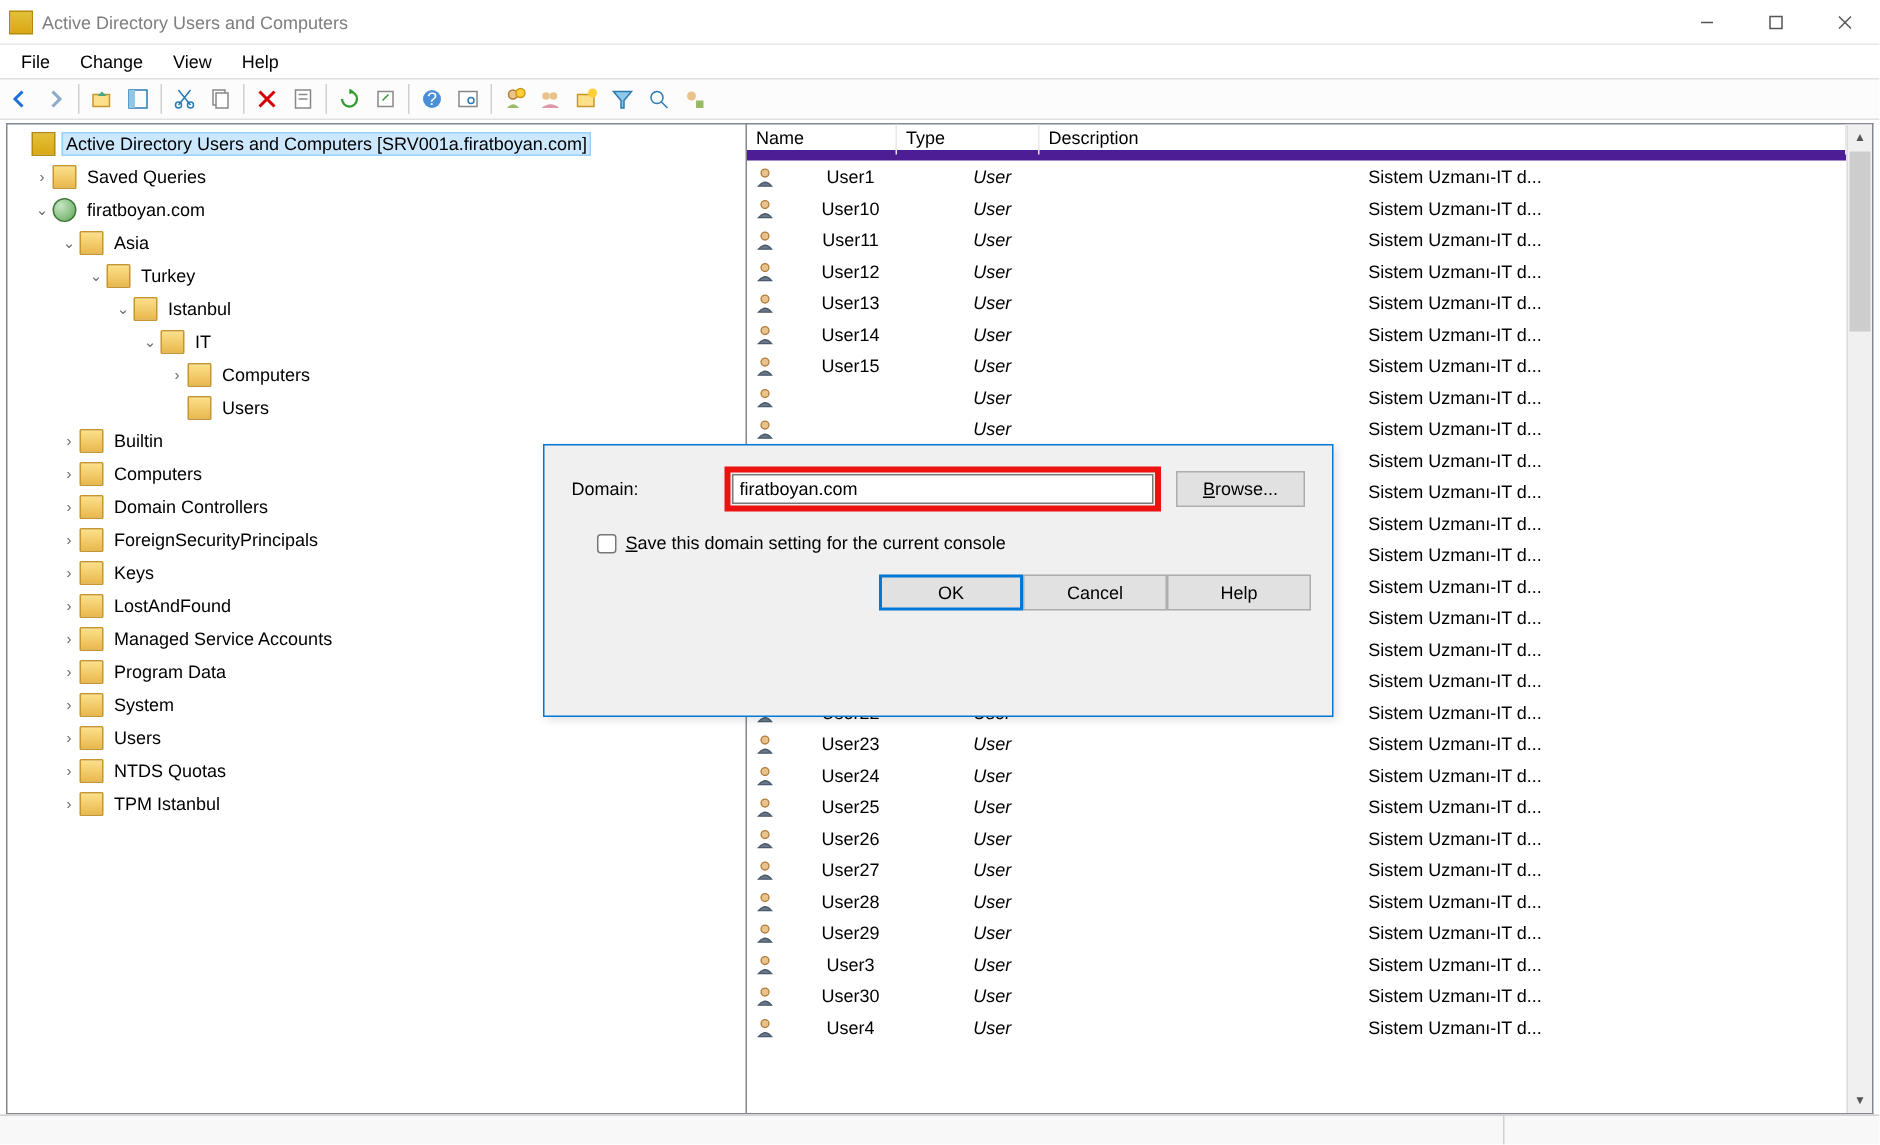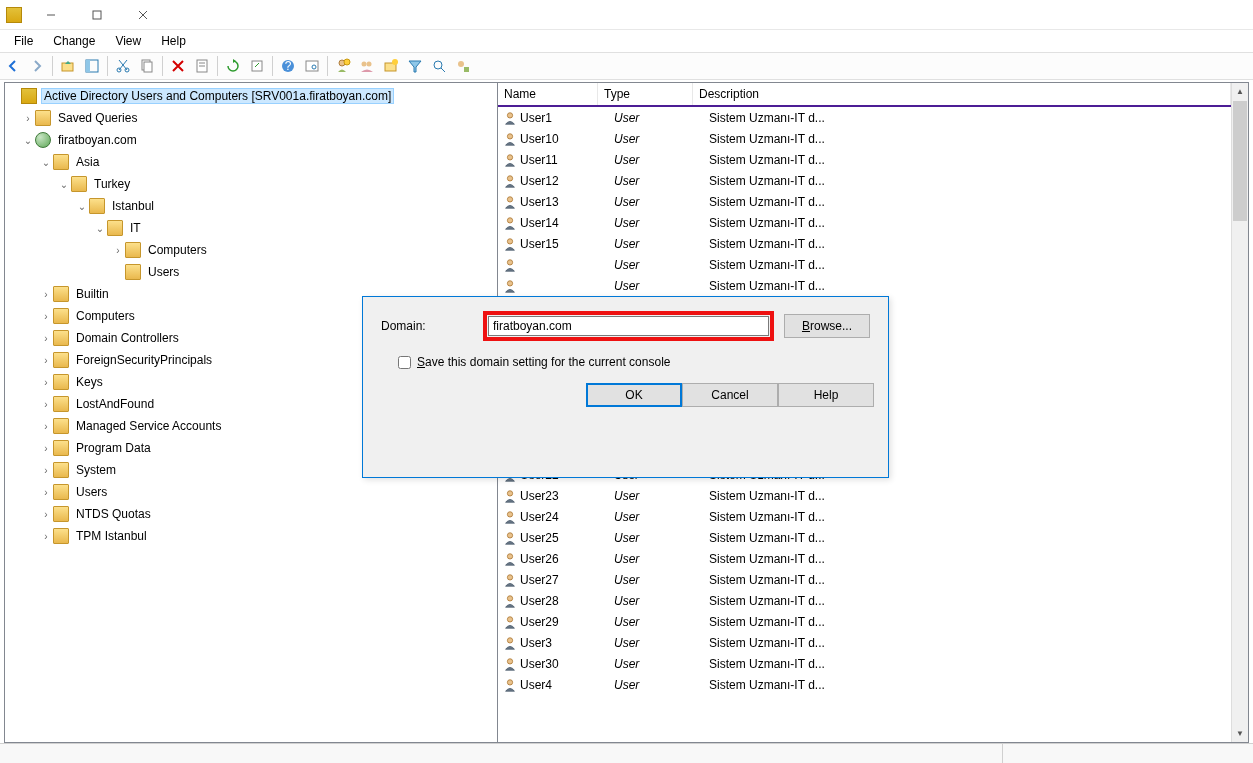--- a/index.html
+++ b/index.html
@@ -33,27 +33,27 @@
 .tree-row .exp { display:inline-block; width:14px; text-align:center; color:#6b6b6b; font-size:10px; cursor:default;}
 .tree-row .ticon { width:16px; height:16px; margin-right:4px; flex:none;}
 .folder-ic { background: linear-gradient(#fce08b,#e9b84d); border:1px solid #c6962c; border-radius:1px;}
 .aduc-ic { background: linear-gradient(#e3c13a,#d9a812); border:1px solid #b5890a;}
 .globe-ic { border-radius:50%; background: radial-gradient(circle at 30% 30%, #c8e5c4, #5fa858); border:1px solid #3f7a3a;}
 .tree-label { padding:1px 3px; }
 .tree-label.sel { background:#cce8ff; border:1px solid #99d1ff; padding:0 2px;}
 
 
 .list-wrap { flex:1; overflow:hidden; }
-.list-header { display:flex; height:24px; border-bottom:2px solid #4c1d95; }
+.list-header { display:flex; height:24px; border-bottom:7px solid #4c1d95;align-items:center; }
 .list-header div { padding:4px 6px; border-right:1px solid #e8e8e8; font-size:12px;}
 .col-name { width:100px; }
 .col-type { width:95px; }
 .col-desc { flex:1; }
 .list-body { }
-.list-row { display:flex; height:21px; align-items:center; padding-left:4px;}
+.list-row { display:flex; height:21px; align-items:center; padding-left:4px;text-align:center;}
 .list-row .uicon { width:16px; height:16px; margin-right:2px; flex:none; display:flex; align-items:center; justify-content:center;}
 .user-svg { width:14px; height:14px; }
 .list-row .c-name { width:94px; }
 .list-row .c-type { width:95px;font-style:italic; }
 .list-row .c-desc { flex:1; }
 .vscroll { width:17px; background:#f0f0f0; border-left:1px solid #ddd; position:relative;}
 .vscroll .thumb { position:absolute; left:1px; right:1px; top:18px; height:120px; background:#cdcdcd;}
 .vscroll .arr { position:absolute; left:0; right:0; height:17px; display:flex; align-items:center; justify-content:center; font-size:8px; color:#555;}
 .vscroll .arr.top{top:0;} .vscroll .arr.bot{bottom:0;}
 
@@ -78,20 +78,21 @@
 .dlg-btns { display:flex; justify-content:flex-end; }
 .dlg-btn { width:96px; height:24px; background:#e1e1e1; border:1px solid #adadad;}
 .dlg-btn.primary { border:2px solid #0078d7; background:#e1e1e1;}
 .u { text-decoration: underline; }
 </style>
 </head>
 <body>
 
 <div class="titlebar">
   <div class="app-icon"></div>
+  <div class="title">Active Directory Users and Computers</div>
   <div class="win-controls">
     <div class="win-btn">
         <svg viewBox="0 0 10 10">
           <line x1="1" y1="5" x2="9" y2="5" stroke="#555"></line>
         </svg>
       </div>
     <div class="win-btn">
         <svg viewBox="0 0 10 10">
           <rect x="1" y="1" width="8" height="8" fill="none" stroke="#555"></rect>
         </svg>

